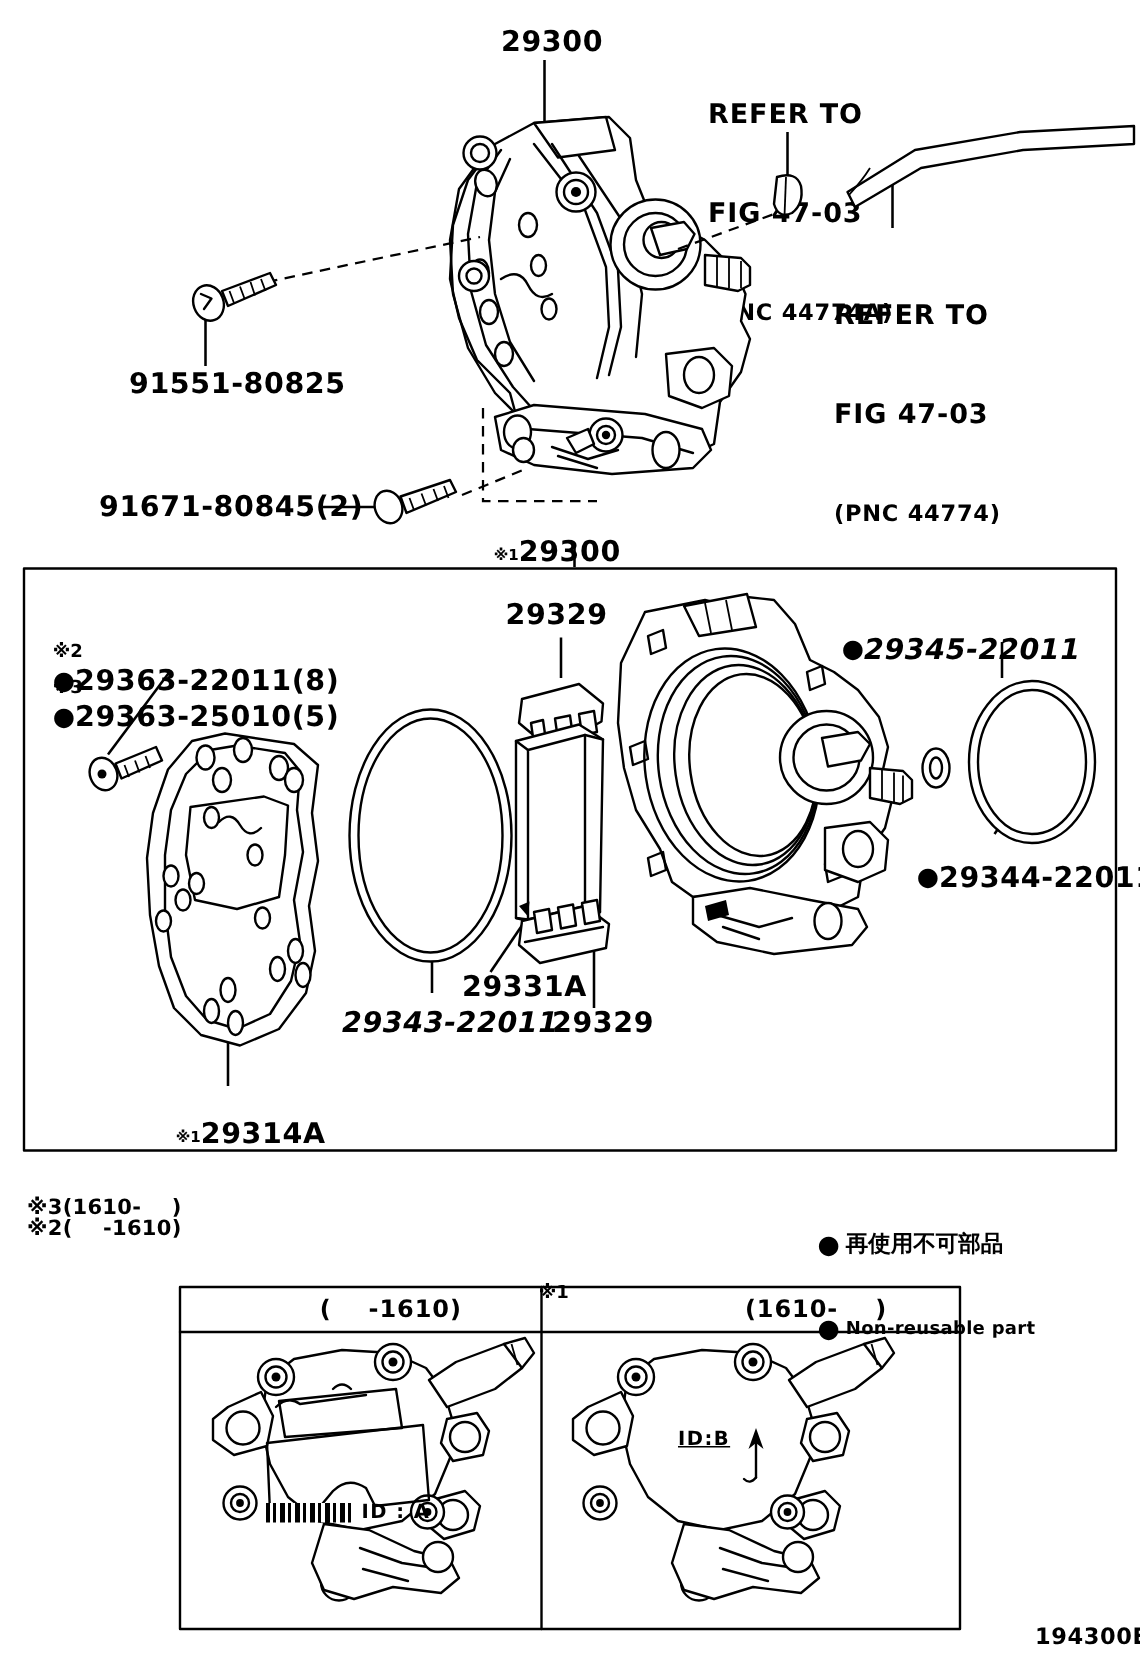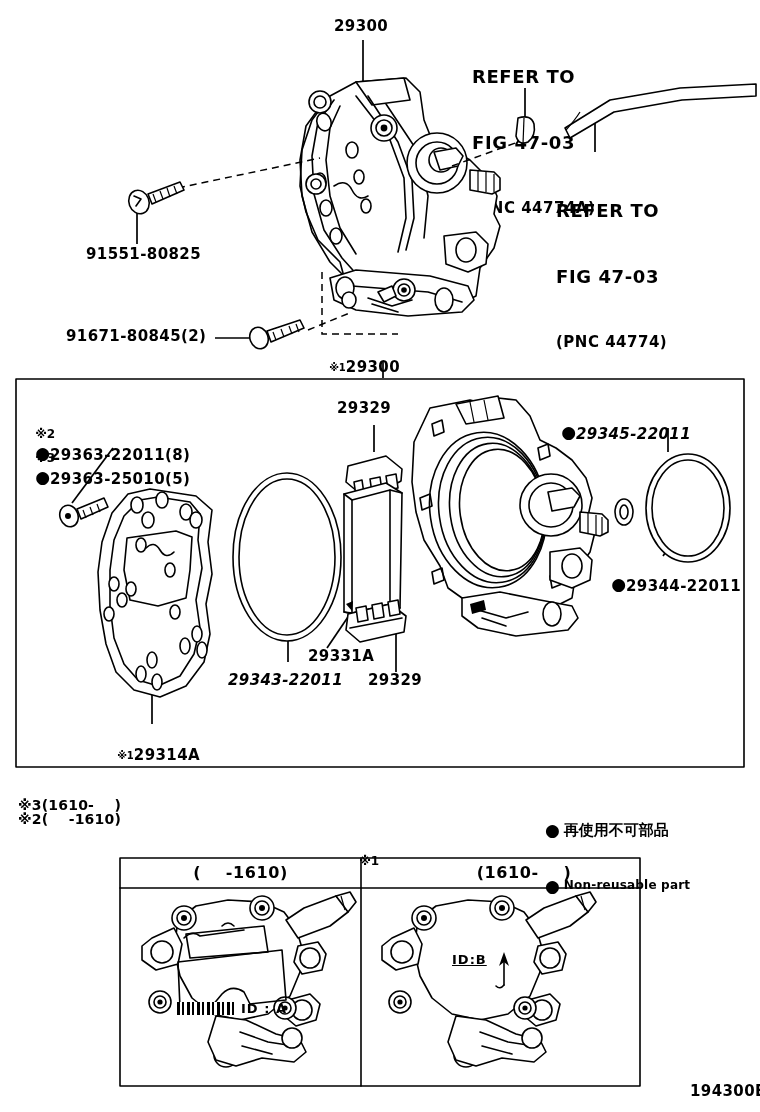--- a/index.html
+++ b/index.html
@@ -2,38 +2,38 @@
 <html><head>
 <meta charset="utf-8">
 <style>
   html,body{margin:0;padding:0;background:#ffffff;}
   body{
     width:760px;height:1112px;position:relative;overflow:hidden;
     font-family:"DejaVu Sans","Liberation Sans",sans-serif;
     color:#000;
   }
   .lbl{position:absolute;font-weight:bold;white-space:pre;line-height:1.12;}
-  .pn{font-size:15px;letter-spacing:0.4px;}
+  .pn{font-size:19px;letter-spacing:0.4px;}
   .refer{font-size:18px;font-weight:bold;line-height:1.22;letter-spacing:0.6px;}
   .pnc{font-size:15px;font-weight:bold;letter-spacing:0.5px;}
   .note{font-size:14px;font-weight:bold;letter-spacing:0.2px;}
   .star{font-size:12px;font-weight:bold;vertical-align:2px;}
   .star-sub{font-size:10px;font-weight:bold;vertical-align:1px;}
   .bullet{font-size:17px;vertical-align:1px;}
   .code{position:absolute;font-size:15px;font-weight:bold;letter-spacing:0.4px;}
   svg{position:absolute;top:0;left:0;overflow:visible;}
   .s{fill:none;stroke:#000;stroke-width:1.6;stroke-linejoin:round;stroke-linecap:round;}
   .s2{fill:#fff;stroke:#000;stroke-width:1.6;stroke-linejoin:round;stroke-linecap:round;}
   .thin{fill:none;stroke:#000;stroke-width:1.2;}
   .lead{fill:none;stroke:#000;stroke-width:1.7;}
   .dash{fill:none;stroke:#000;stroke-width:1.5;stroke-dasharray:7 5;}
   .blk{fill:#000;stroke:none;}
   .jp{font-family:Liberation Sans, sans-serif;font-weight:bold;font-size:15px;}
   .legend-en{font-size:12px;font-weight:bold;letter-spacing:0.2px;}
-  .tbl-hdr{font-size:16px;font-weight:bold;letter-spacing:0.6px;text-align:center;}
+  .tbl-hdr{font-size:16px;font-weight:bold;letter-spacing:0.6px;text-align:center;padding-left:20px;}
   .idtxt{position:absolute;font-size:13px;font-weight:bold;letter-spacing:1px;}
   .barcode{position:absolute;height:13px;background:
      repeating-linear-gradient(90deg,#000 0 3px,#fff 3px 5px,#000 5px 7px,#fff 7px 10px);}
 </style>
 </head>
 <body>
 
 <div class="lbl pn" style="left:334px;top:18px;">29300</div>
 
 <div class="lbl refer" style="left:472px;top:22px;">

